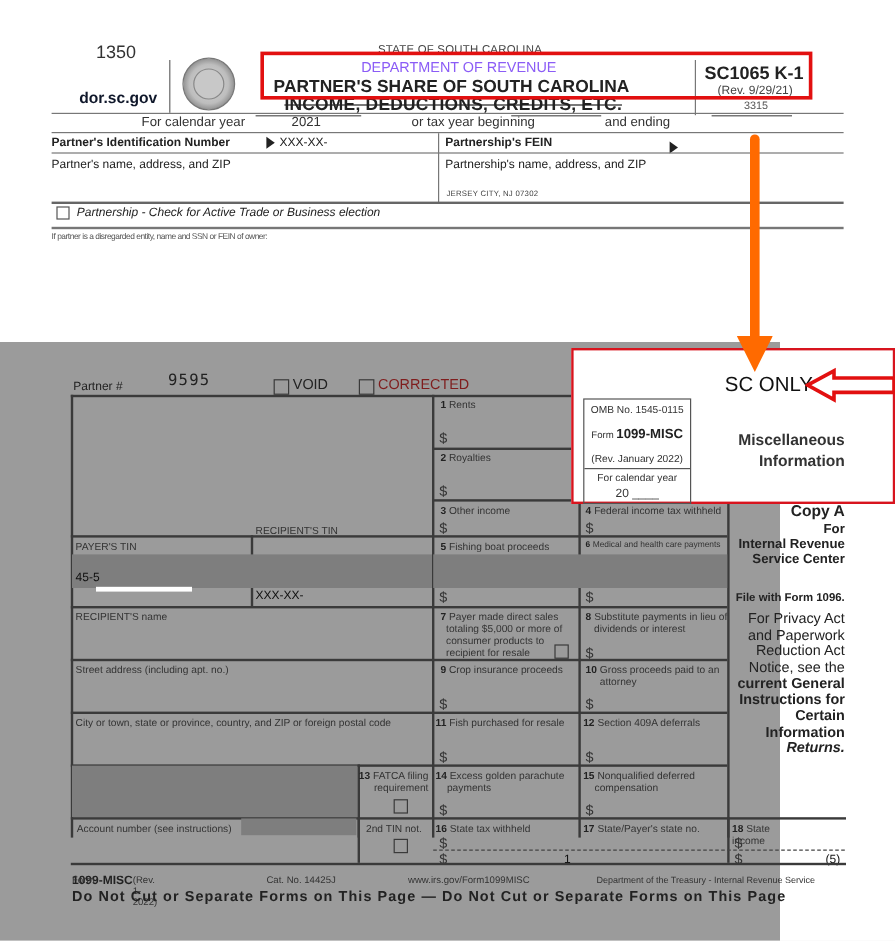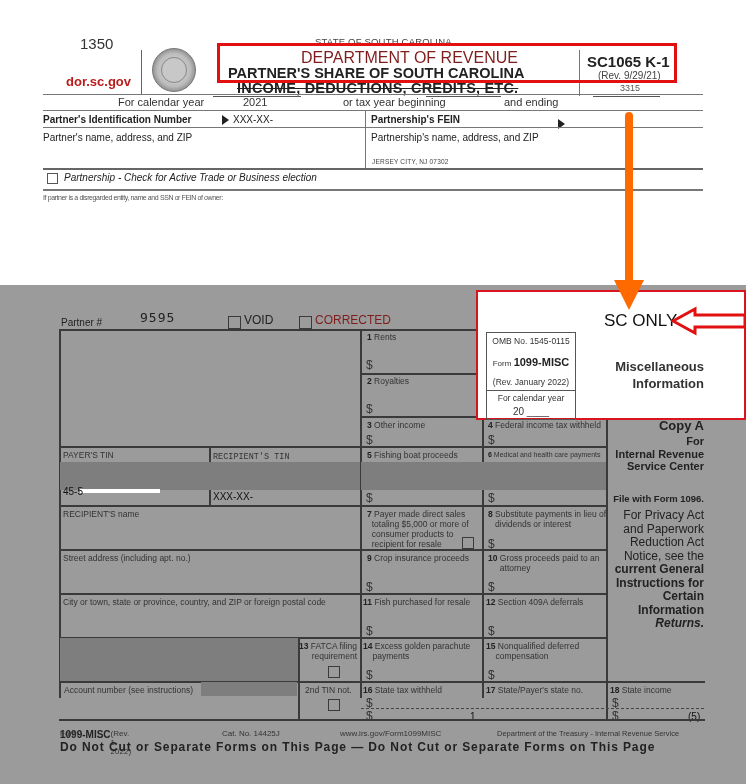--- a/index.html
+++ b/index.html
@@ -3,29 +3,29 @@
 <meta charset="utf-8">
 <style>
   * { box-sizing: border-box; margin: 0; padding: 0; }
   html, body { width: 746px; height: 784px; background: #ffffff; overflow: hidden; }
   body { position: relative; font-family: "Liberation Sans", sans-serif; color: #111; }
 
   
   .k1 { position: absolute; left: 0; top: 0; width: 746px; height: 285px; background: #fff; }
   .k1 .abs { position: absolute; }
   .k1-num { left: 80px; top: 35px; font-size: 15px; color: #333; }
-  .k1-site { left: 66px; top: 74px; font-size: 13px; font-weight: bold; color: #b91c1c; }
+  .k1-site { left: 66px; top: 74px; font-size: 13px; font-weight: bold; color: #0f172a; }
   .k1-vsep { left: 141px; top: 50px; width: 1px; height: 44px; background: #666; }
   .k1-seal { left: 152px; top: 48px; width: 44px; height: 44px; border-radius: 50%;
              background: radial-gradient(circle, #d9d9d9 0%, #bdbdbd 55%, #8a8a8a 75%, #cfcfcf 80%, #9a9a9a 100%);
              border: 1px solid #777; }
   .k1-seal-inner { position: absolute; left: 8px; top: 8px; width: 26px; height: 26px; border-radius: 50%;
              border: 1px solid #888; background: #c8c8c8; }
   .k1-state { left: 315px; top: 36px; font-size: 9.5px; color: #444; letter-spacing: .2px; }
-  .k1-dept { left: 301px; top: 49px; font-size: 16px; color: #7f1d1d; }
+  .k1-dept { left: 301px; top: 49px; font-size: 12px; color: #8b5cf6; }
   .k1-title1 { left: 228px; top: 65px; font-size: 14.5px; font-weight: bold; color: #222; }
   .k1-title2 { left: 237px; top: 80px; font-size: 14.5px; font-weight: bold; color: #222; text-decoration: line-through; text-decoration-color: #222; letter-spacing: .2px; }
   .k1-rsep { left: 579px; top: 50px; width: 1px; height: 46px; background: #777; }
   .k1-form { left: 587px; top: 53px; font-size: 15px; font-weight: bold; color: #222; }
   .k1-rev { left: 598px; top: 70px; font-size: 10px; color: #444; }
   .k1-code { left: 620px; top: 83px; font-size: 9px; color: #555; }
   .k1-redbox { left: 217px; top: 43px; width: 460px; height: 40px; border: 3px solid #e21010; }
   .k1-hline { left: 43px; height: 1px; background: #777; }
   .k1-yearrow { left: 43px; top: 96px; width: 660px; height: 14px; font-size: 11px; color: #333; }
   .k1-yearrow span { position: absolute; top: 0; }
@@ -34,21 +34,21 @@
   .k1-bold { font-weight: bold; }
   .k1-tri { display: inline-block; width: 0; height: 0; border-top: 5px solid transparent; border-bottom: 5px solid transparent; border-left: 7px solid #222; vertical-align: middle; margin-right: 4px; }
   .k1-cb { display: inline-block; width: 11px; height: 11px; border: 1px solid #555; vertical-align: middle; margin-right: 6px; background: #fff; }
   .k1-smear { left: 43px; top: 194px; width: 340px; height: 8px; font-size: 7px; color: #555; letter-spacing: -.4px; white-space: nowrap; overflow: hidden; filter: blur(.4px); }
   .k1-tiny { left: 372px; top: 158px; font-size: 6.5px; color: #444; letter-spacing: .2px; }
 
   
   .orange-arrow { position: absolute; left: 614px; top: 100px; width: 30px; height: 210px; z-index: 5; }
 
   
-  .misc { position: absolute; left: 0; top: 285px; width: 746px; height: 499px; background: #9b9b9b; }
+  .misc { position: absolute; left: 0; top: 285px; width: 650px; height: 499px; background: #9b9b9b; }
   .f { position: absolute; font-size: 8.5px; color: #333; line-height: 10px; }
   .f b { font-weight: bold; color: #222; }
   .dollar { position: absolute; font-size: 12px; color: #333; }
   .darkband { position: absolute; background: #7e7e7e; }
   .sq { position: absolute; width: 12px; height: 12px; border: 1px solid #3a3a3a; }
   .hl { position: absolute; height: 1.5px; background: #3a3a3a; }
   .vl { position: absolute; width: 1.5px; background: #3a3a3a; }
 
   .partner-lbl { left: 61px; top: 33px; font-size: 10px; color: #222; }
   .partner-num { left: 140px; top: 28px; font-size: 13px; color: #222; font-family: "DejaVu Sans Mono", monospace; letter-spacing: 1px; }
@@ -188,25 +188,25 @@
       <div>Notice, see the</div>
     <div style="font-weight:bold;">current General</div>
       <div style="font-weight:bold;">Instructions for</div>
       <div style="font-weight:bold;">Certain</div>
       <div style="font-weight:bold;">Information</div>
       <div style="font-weight:bold;font-style:italic;">Returns.</div>
   </div>
 
   <div class="f" style="left:63px;top:165px;">PAYER'S TIN</div>
   <div class="vl" style="left:209px;top:161px;height:59px;"></div>
-  <div class="f" style="left:213px;top:167px;font-family:Liberation Mono, monospace;">RECIPIENT'S TIN</div>
+  <div class="f" style="left:213px;top:152px;">RECIPIENT'S TIN</div>
   <div class="darkband" style="left:60px;top:177px;width:300px;height:28px;"></div>
   <div class="darkband" style="left:361px;top:177px;width:245px;height:28px;"></div>
   <div style="position:absolute;left:80px;top:204px;width:80px;height:4px;background:#fff;"></div>
-  <div class="f" style="left:63px;top:202px;font-size:10px;color:#111;">45-5</div>
+  <div class="f" style="left:63px;top:192px;font-size:10px;color:#111;">45-5</div>
   <div class="f" style="left:213px;top:207px;font-size:10px;color:#111;">XXX-XX-</div>
 
   <div class="f" style="left:367px;top:165px;"><b>5</b> <span>Fishing boat proceeds</span></div>
   <div class="dollar" style="left:366px;top:206px;">$</div>
   <div class="f" style="left:488px;top:165px;font-size:7px;"><b>6</b> <span>Medical and health care payments</span></div>
   <div class="dollar" style="left:488px;top:206px;">$</div>
   <div class="hl" style="left:59px;top:220px;width:547px;"></div>
 
   <div class="f" style="left:63px;top:224px;">RECIPIENT'S name</div>
   <div class="f" style="left:367px;top:224px;"><b>7</b> <span>Payer made direct sales</span><br>&nbsp;&nbsp;<span>totaling $5,000 or more of</span><br>&nbsp;&nbsp;<span>consumer products to</span><br>&nbsp;&nbsp;<span>recipient for resale</span></div>

